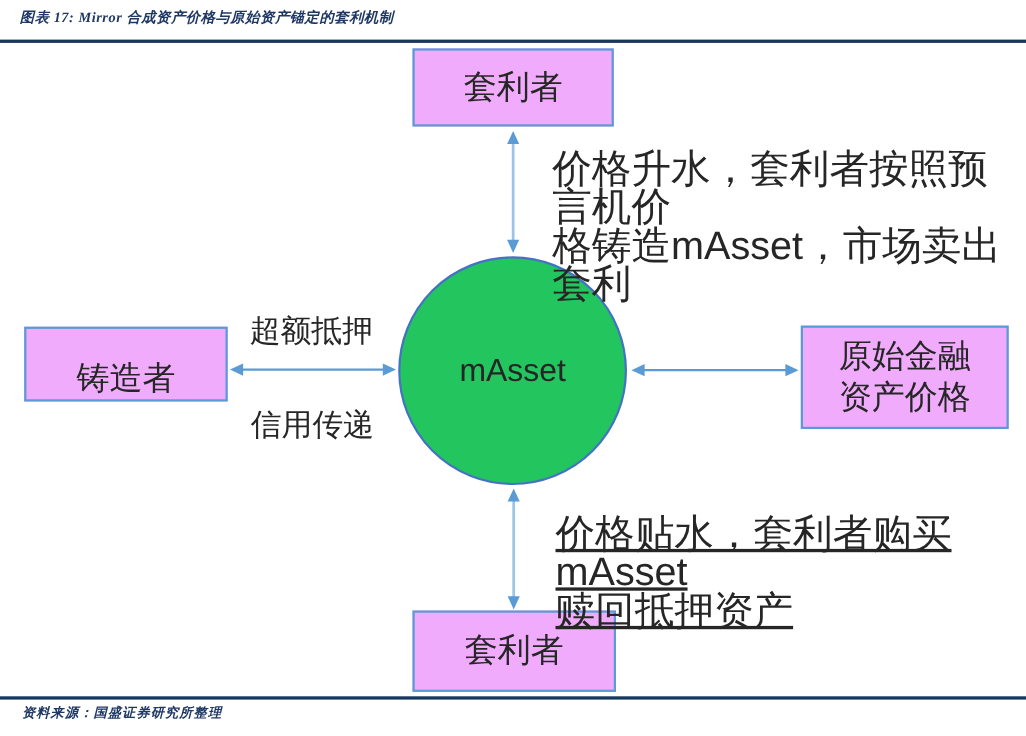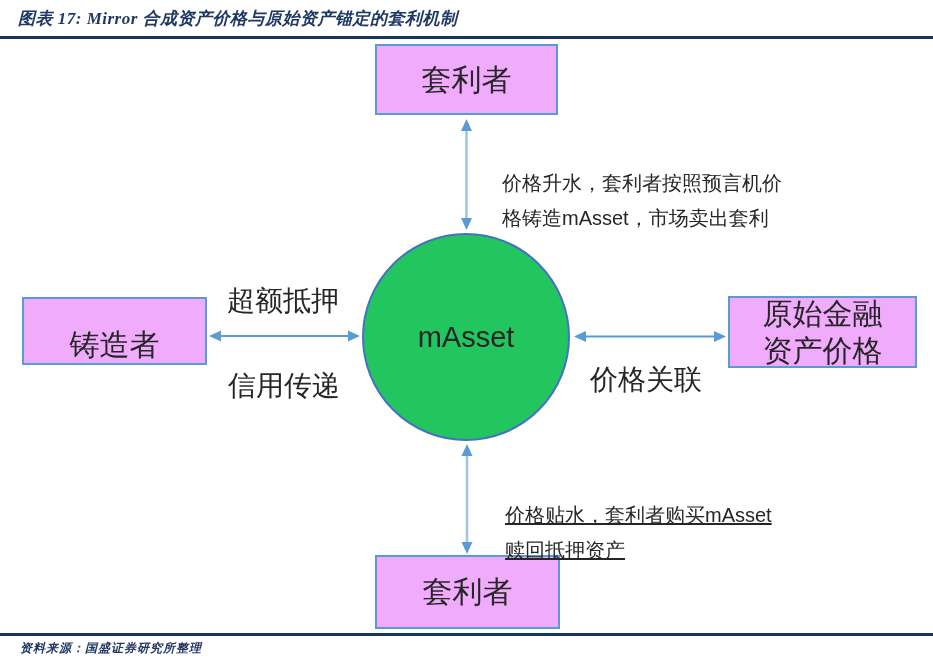--- a/index.html
+++ b/index.html
@@ -22,21 +22,21 @@
     font-family: "Liberation Sans", sans-serif;
     color: var(--ink);
   }
   .figure-title {
     position: absolute;
     left: 18px;
     top: 7px;
     font-family: "Liberation Serif", serif;
     font-style: italic;
     font-weight: bold;
-    font-size: 17px;
+    font-size: 13px;
     letter-spacing: 0.5px;
     color: var(--navy);
     white-space: nowrap;
   }
   .rule {
     position: absolute;
     left: 0;
     width: 933px;
     height: 3px;
     background: var(--rule);
@@ -50,21 +50,21 @@
     display: flex;
     align-items: center;
     justify-content: center;
     font-size: 30px;
     color: var(--ink);
     text-align: center;
   }
   .node-top    { left: 375px; top: 44px;  width: 183px; height: 71px; }
   .node-bottom { left: 375px; top: 555px; width: 185px; height: 74px; }
   .node-left   { left: 22px;  top: 297px; width: 185px; height: 68px; align-items: flex-end; }
-  .node-right  { left: 728px; top: 296px; width: 189px; height: 72px; }
+  .node-right  { left: 728px; top: 296px; width: 189px; height: 94px; }
   .node-label { white-space: pre-line; line-height: 1.25; }
   .hub-circle {
     position: absolute;
     left: 362px;
     top: 233px;
     width: 208px;
     height: 208px;
     border: 2px solid var(--circle-border);
     border-radius: 50%;
     background: #22c55e;
@@ -79,25 +79,24 @@
     font-size: 28px;
     color: var(--ink);
     white-space: nowrap;
   }
   .edge-label-collateral { left: 227px; top: 282px; }
   .edge-label-credit     { left: 228px; top: 367px; }
   .edge-label-oracle     { left: 602px; top: 280px; }
   .edge-label-pricelink  { left: 590px; top: 361px; }
   .annotation {
     position: absolute;
-    font-size: 20px;
+    font-size: 36px;
     line-height: 35px;
     color: var(--ink);
     white-space: pre-line;
-    margin-top: 31px;
   }
   .annotation-top    { left: 502px; top: 135px; width: 420px; }
   .annotation-bottom { left: 505px; top: 467px; width: 420px; text-decoration: underline; }
   .arrow-layer {
     position: absolute;
     left: 0; top: 0;
     width: 933px;
     height: 669px;
     pointer-events: none;
   }
@@ -165,21 +164,20 @@
     <span class="node-label">原始金融
 资产价格</span>
   </div>
 
   <div class="node node-bottom">
     <span class="node-label">套利者</span>
   </div>
 
   <div class="edge-label edge-label-credit">信用传递</div>
   <div class="edge-label edge-label-collateral">超额抵押</div>
-  <div class="edge-label edge-label-pricelink">价格关联</div>
 
   <div class="annotation annotation-top">价格升水，套利者按照预言机价
 格铸造mAsset，市场卖出套利</div>
   <div class="annotation annotation-bottom">价格贴水，套利者购买mAsset
 赎回抵押资产</div>
 
   <div class="rule rule-bottom"></div>
   <div class="source-note">资料来源：国盛证券研究所整理</div>
 
 </div>

